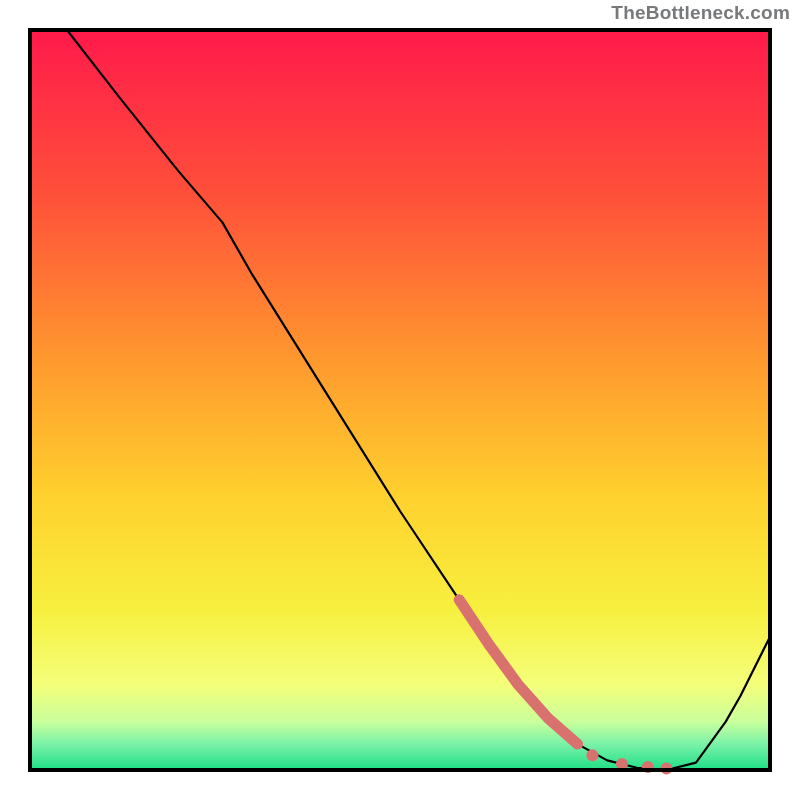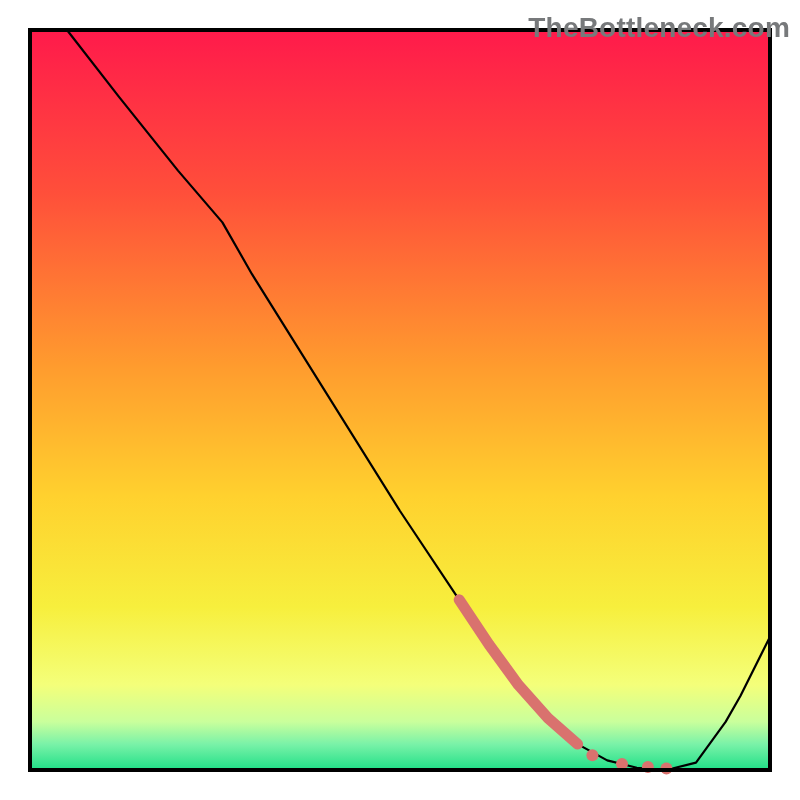--- a/index.html
+++ b/index.html
@@ -12,27 +12,26 @@
   }
   .stage {
     position: relative;
     width: 800px;
     height: 800px;
   }
   .watermark {
     position: absolute;
     top: 2px;
     right: 10px;
-    font-size: 28px;
+    font-size: 19px;
     font-weight: 600;
     color: #77797b;
     letter-spacing: 0.2px;
     z-index: 10;
     user-select: none;
-    margin-top: 10px;
   }
   svg.plot {
     position: absolute;
     left: 0;
     top: 0;
     width: 800px;
     height: 800px;
     display: block;
   }
 </style>

